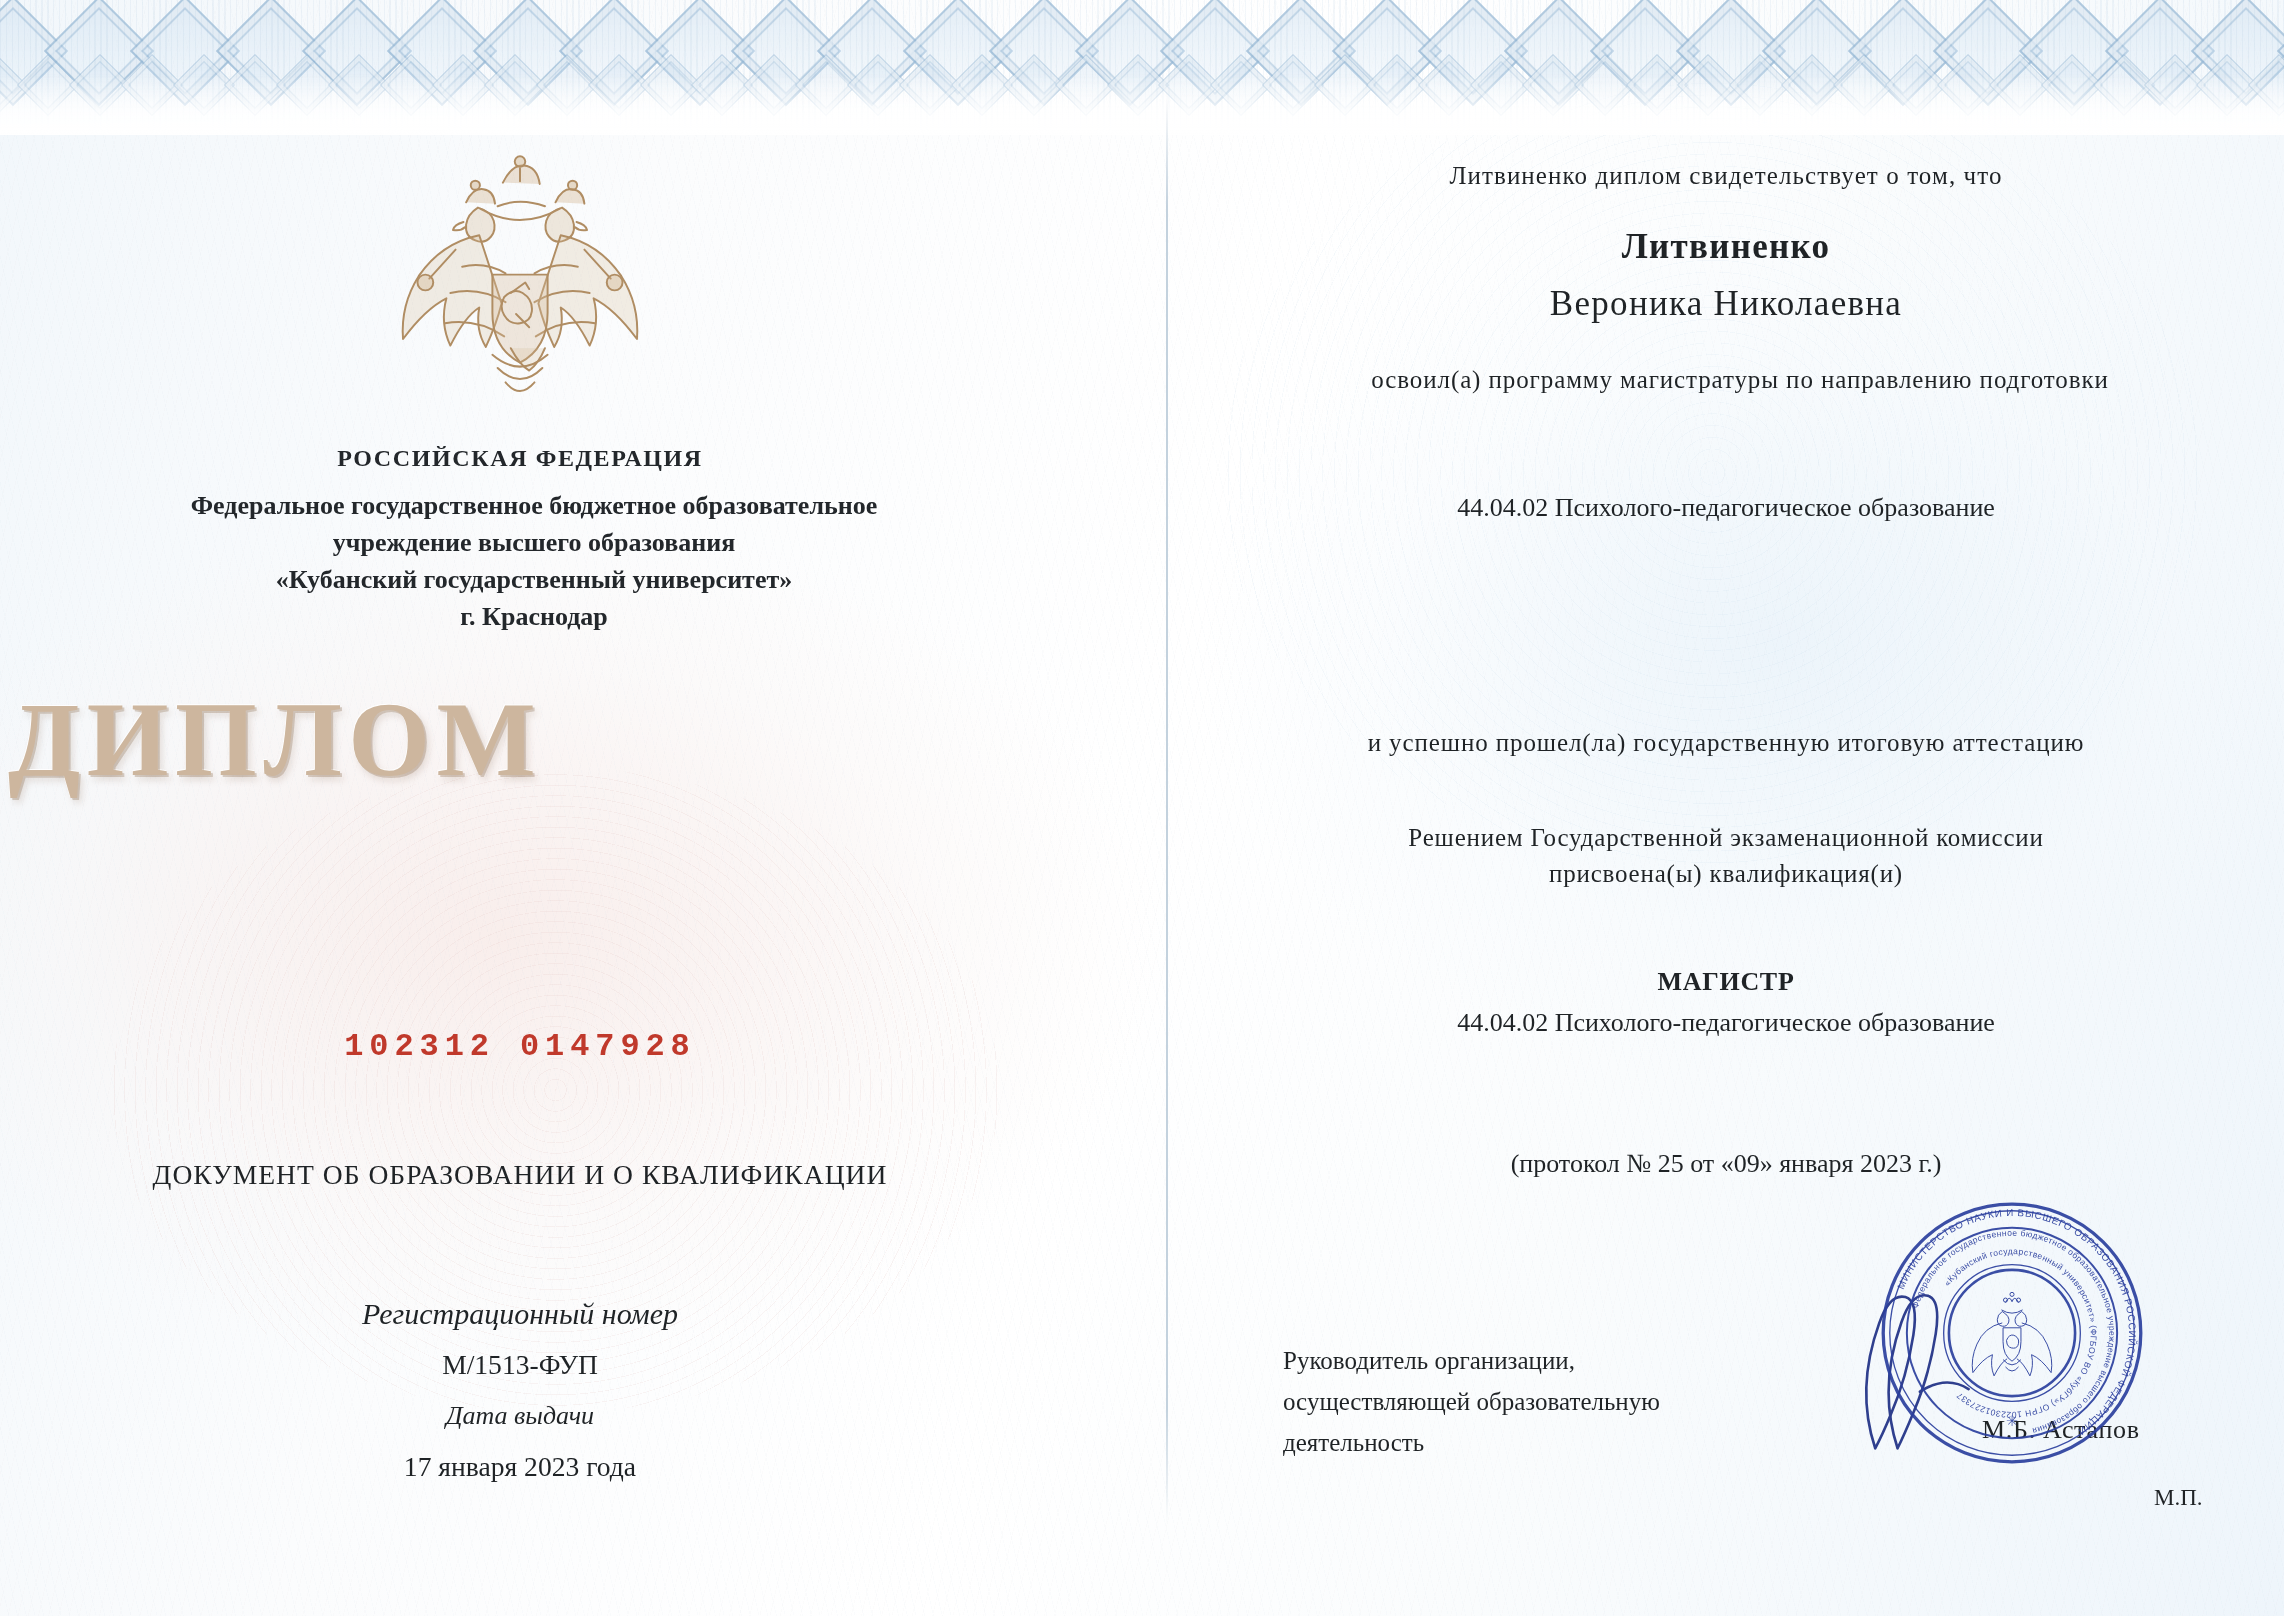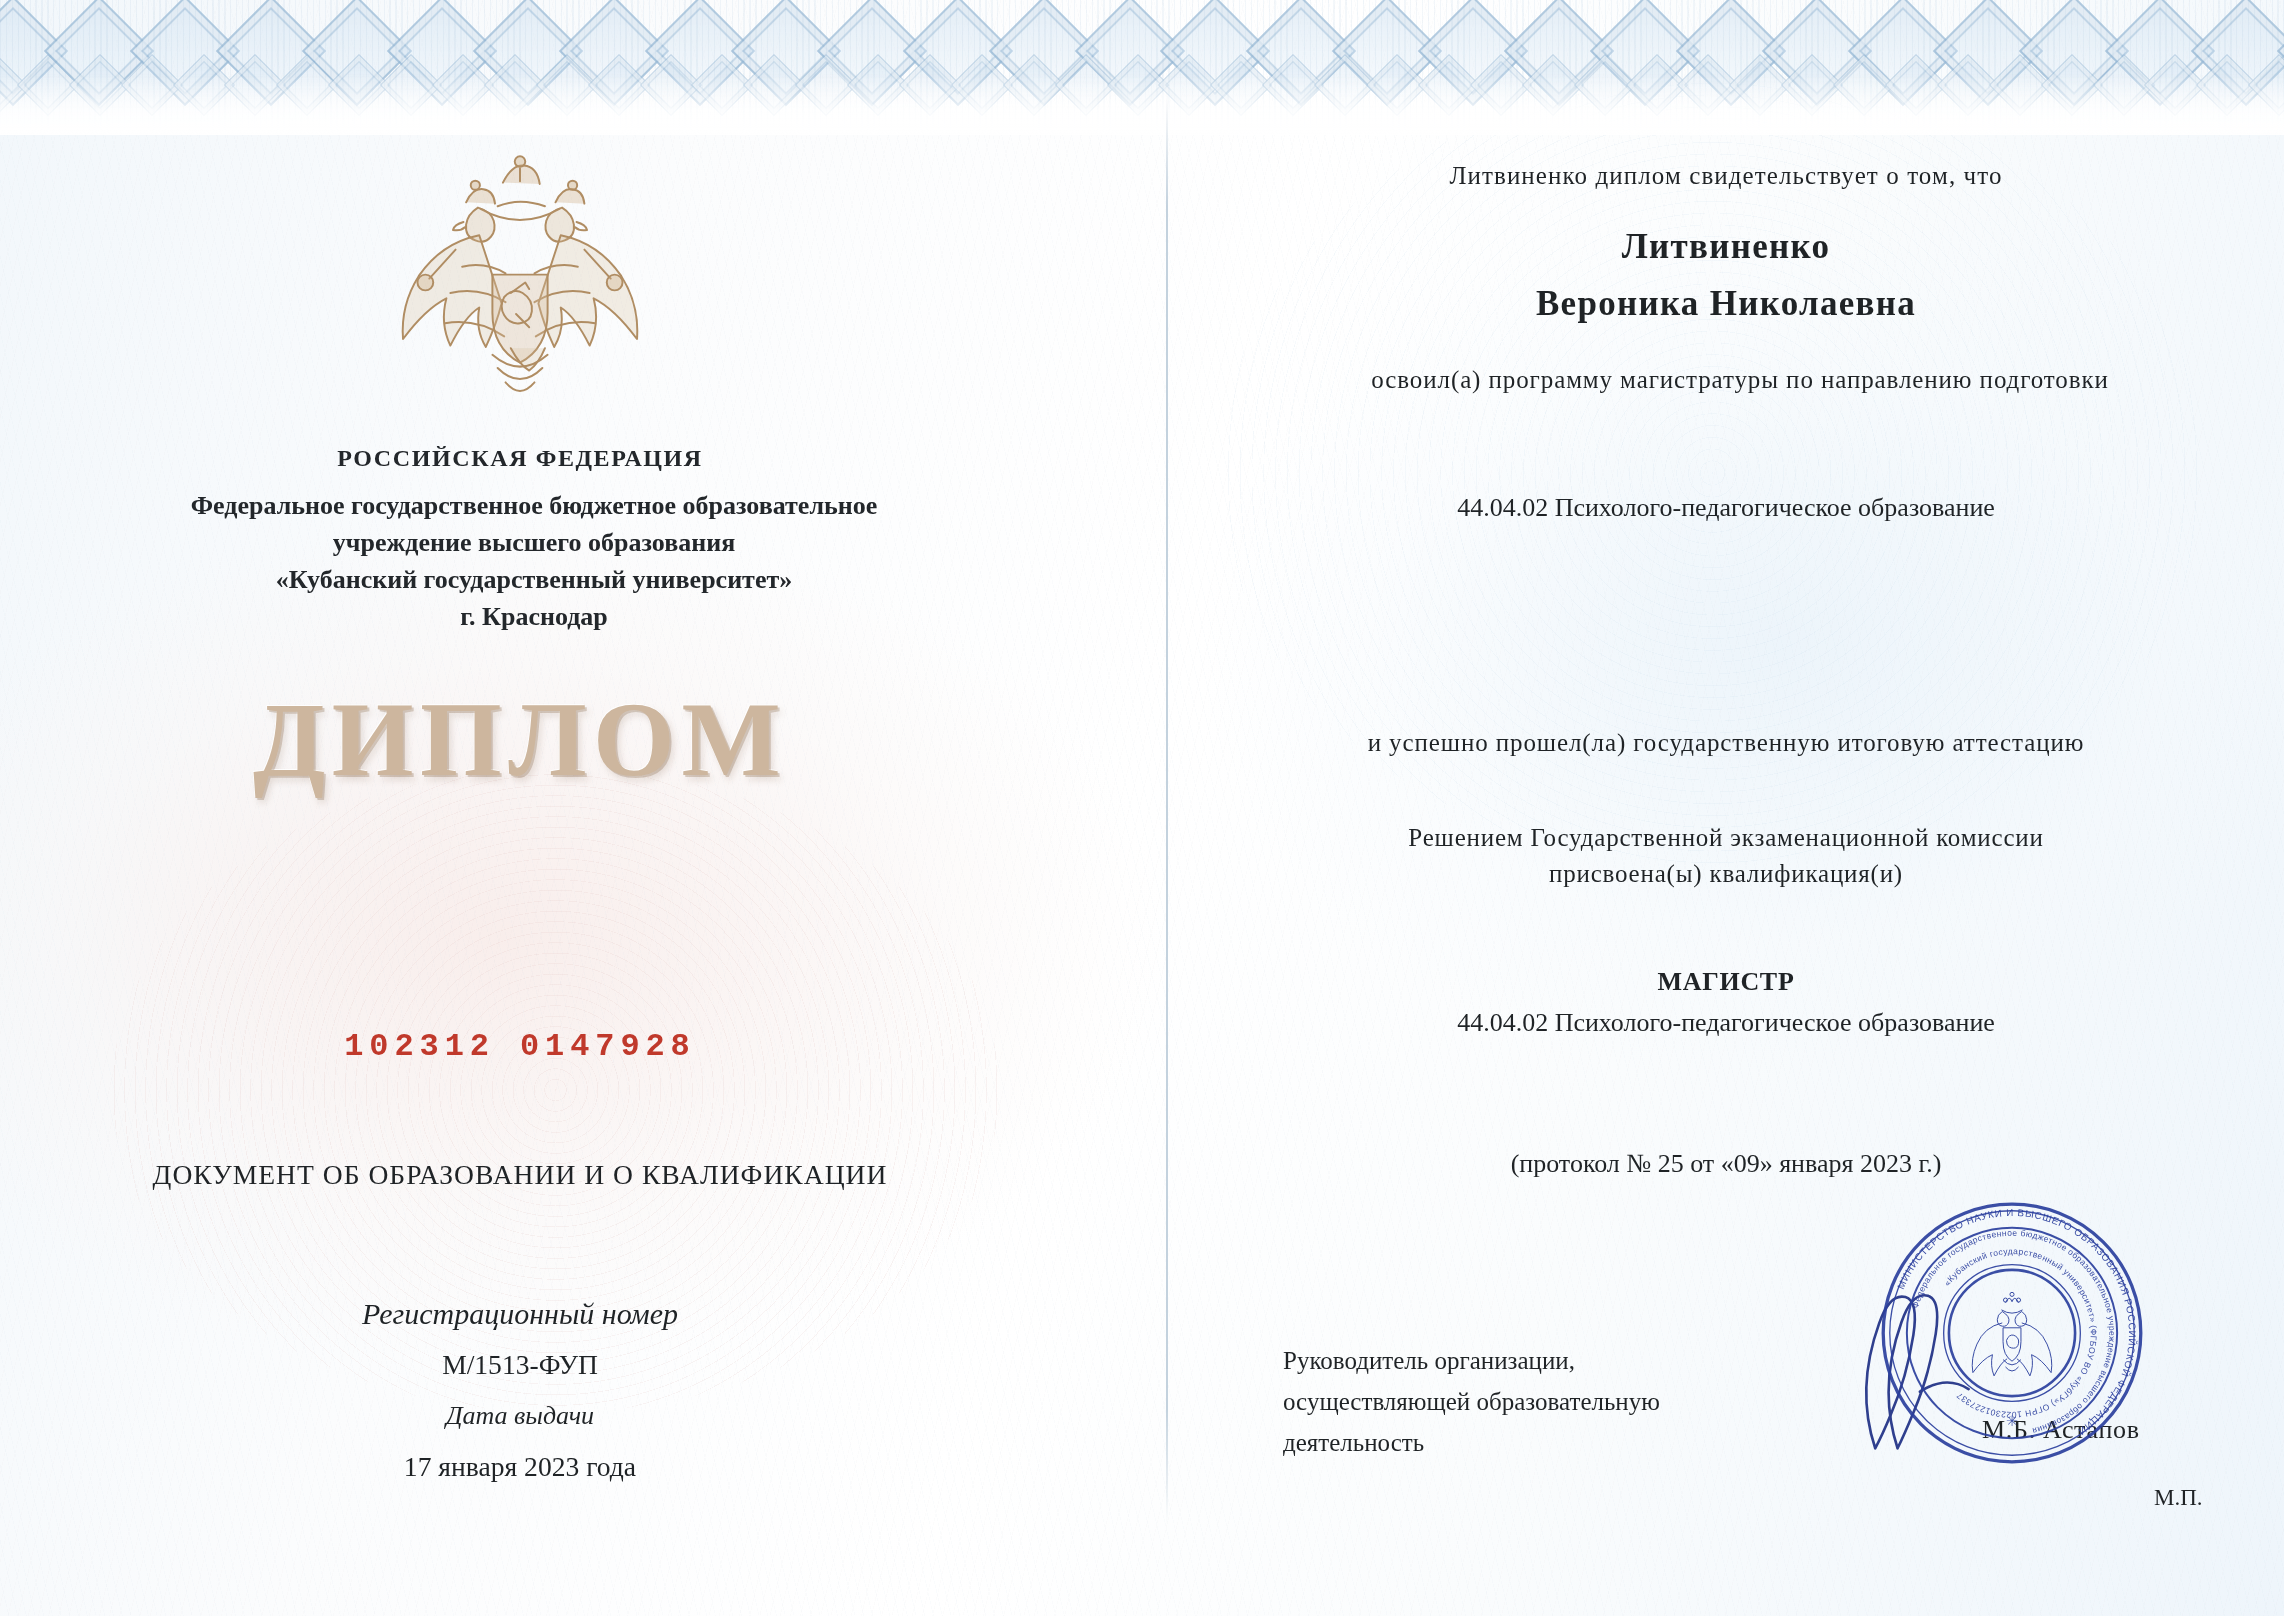--- a/index.html
+++ b/index.html
@@ -147,21 +147,21 @@
     line-height: 37px;
     font-weight: 700;
     color: #23272b;
     margin-left: 28px;
   }
 
   .title-block {
     position: absolute;
     top: 686px;
     left: 0; right: 0;
-    text-align: center;
+    padding-left: 8px;
   }
   .title-line {
     font-size: 105px;
     line-height: 108px;
     font-weight: 700;
     letter-spacing: 6.6px;
     color: #cdb69e;
     text-shadow:
       2px 2px 0 rgba(140,110,80,0.30),
       -0.7px -0.7px 0 rgba(255,255,255,0.85),
@@ -221,21 +221,21 @@
 
   
   .r-line {
     position: absolute;
     left: 0; right: 0;
     text-align: center;
     color: #1f2326;
   }
   .attests   { top: 162px;  font-size: 25px; letter-spacing: 1.1px; }
   .name1     { top: 227px;  font-size: 35px; font-weight: 700; letter-spacing: 1.3px; }
-  .name2     { top: 284px;  font-size: 35px; font-weight: 700; letter-spacing: 1.3px; }
+  .name2     { top: 284px;  font-size: 35px; font-weight: 400; letter-spacing: 1.3px; }
   .mastered  { top: 366px;  font-size: 25px; letter-spacing: 0.9px; padding-left: 28px; }
   .program   { top: 493px;  font-size: 26px; }
   .passed    { top: 729px; font-size: 25px; letter-spacing: 0.9px; }
   .decision1 { top: 824px; font-size: 25px; letter-spacing: 0.8px; }
   .decision2 { top: 860px; font-size: 25px; letter-spacing: 0.8px; }
   .qual-deg  { top: 967px; font-size: 26px; font-weight: 700; letter-spacing: 0.7px; }
   .qual-name { top: 1008px; font-size: 26px; }
   .protocol  { top: 1149px; font-size: 26px; }
 
   .signer {

